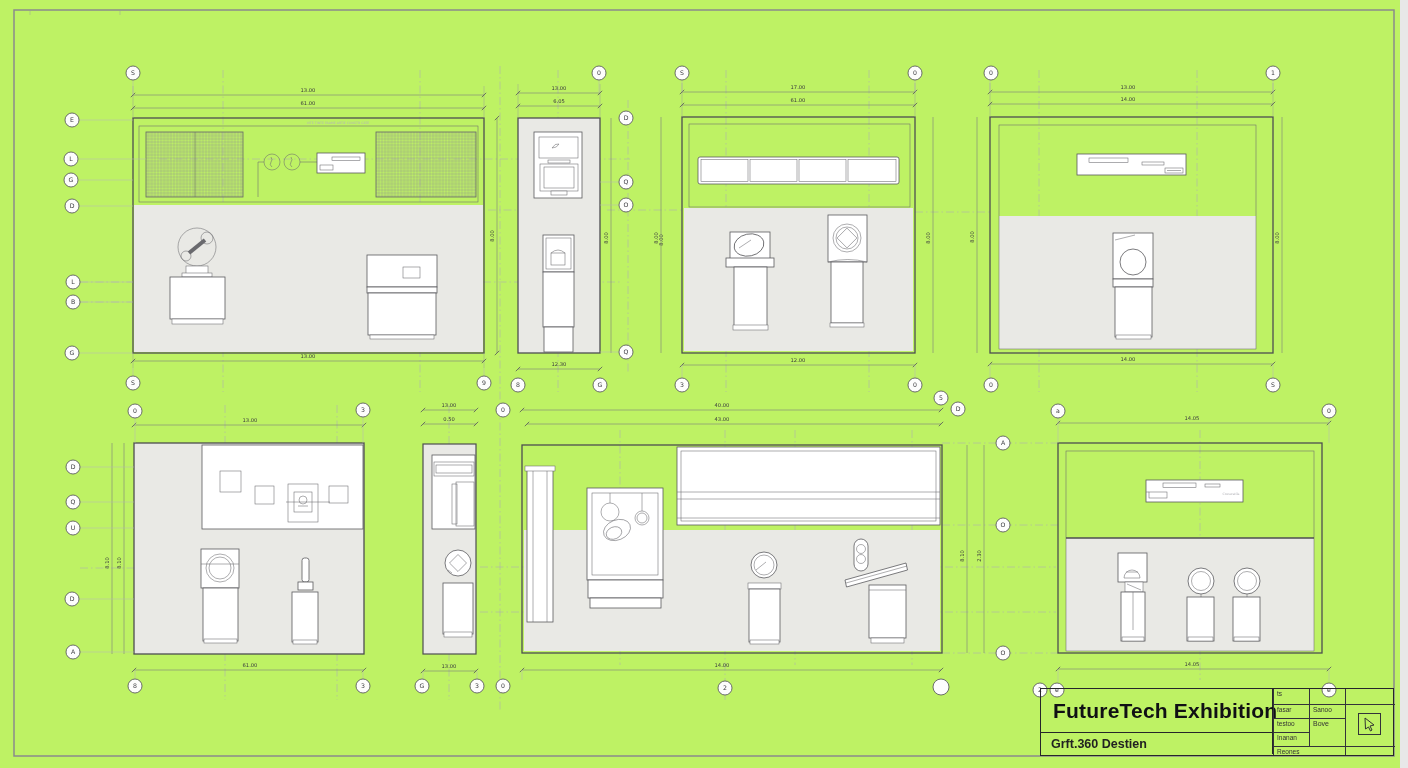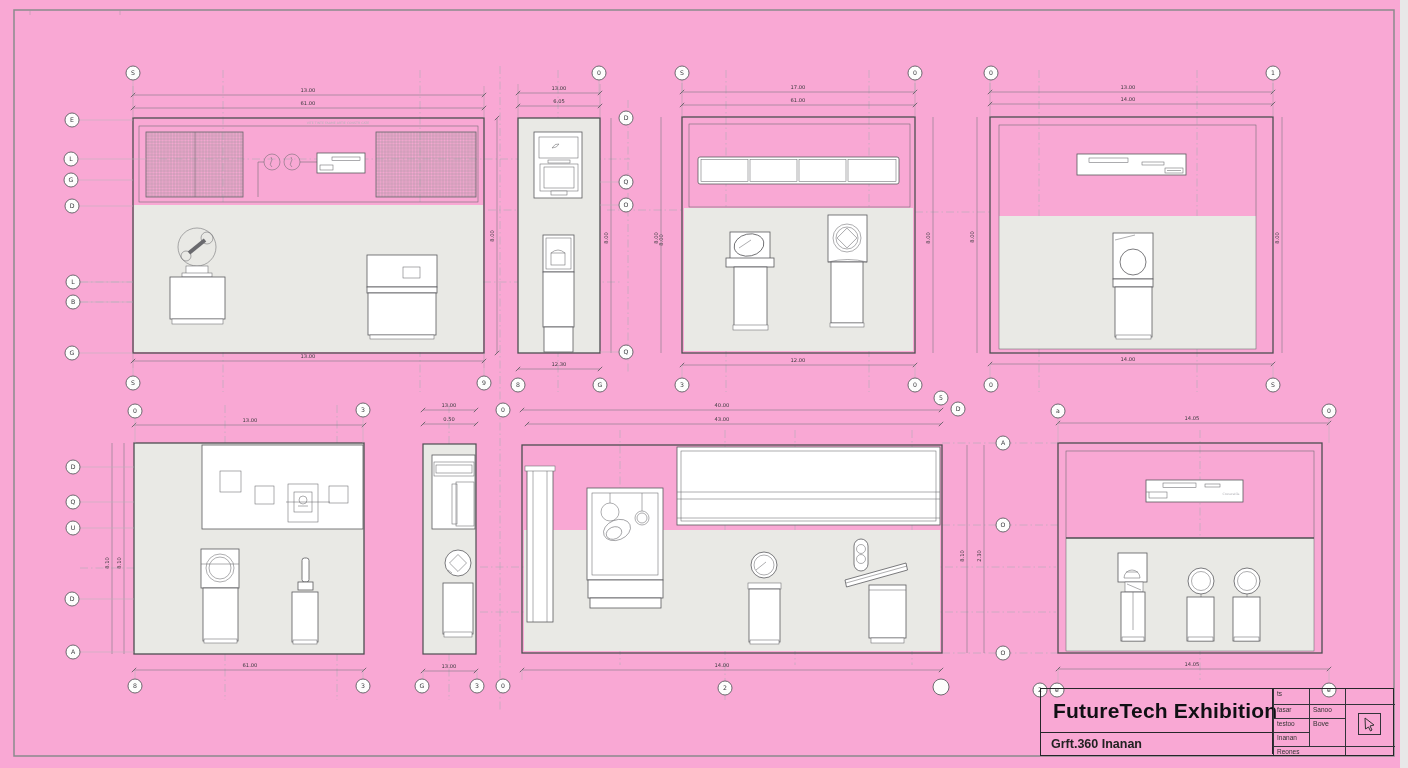--- a/index.html
+++ b/index.html
@@ -1,16 +1,16 @@
 <!DOCTYPE html>
 <html><head>
 <meta charset="utf-8">
 <style>
   html,body{margin:0;padding:0;background:#e8e8e8;font-family:"Liberation Sans",sans-serif;}
-  .stage{position:relative;width:1400px;height:768px;background:#f9a8d4;overflow:hidden;}
+  .stage{position:relative;width:1400px;height:768px;background:#bef264;overflow:hidden;}
   svg{position:absolute;left:0;top:0;}
   
   .ol {fill:none;stroke:#4d4d50;stroke-width:1.3}
   .fr {fill:#ffffff;stroke:#5a5a5e;stroke-width:.8}
   .frt{fill:#ffffff;stroke:#6a6a6e;stroke-width:.55}
   .gy {fill:#e9e9e5;stroke:none}
   .tn {fill:none;stroke:#6a6a6e;stroke-width:.55}
   .tk {stroke:#55555a;stroke-width:.8}
   .dm {stroke:#77777c;stroke-width:.55;fill:none}
   .ex {stroke:#9a9a9f;stroke-width:.45}
@@ -718,21 +718,21 @@
         </g>
     <g class="bub" transform="translate(1329,690)">
           <circle r="7"></circle>
           <text y="2.2">e</text>
         </g>
   </g>
 </svg>
 
   <div class="tblock">
     <div class="tb-title">FutureTech Exhibition</div>
-    <div class="tb-sub">Grft.360 Inanan</div>
+    <div class="tb-sub">Grft.360 Destien</div>
 
     <div class="tb-cell" style="left:232px;top:0;width:36px;height:15px;border-top:none;">ts</div>
     <div class="tb-cell" style="left:268px;top:0;width:36px;height:15px;border-top:none;"></div>
     <div class="tb-cell" style="left:304px;top:0;width:50px;height:15px;border-top:none;border-right:none;"></div>
     <div class="tb-cell" style="left:232px;top:15px;width:36px;height:14px;">fasar</div>
     <div class="tb-cell" style="left:268px;top:15px;width:36px;height:14px;">Sanoo</div>
     <div class="tb-cell" style="left:232px;top:29px;width:36px;height:14px;">testoo</div>
     <div class="tb-cell" style="left:268px;top:29px;width:36px;height:28px;font-size:7px;">Bove</div>
     <div class="tb-cell" style="left:232px;top:43px;width:36px;height:14px;">Inanan</div>
     <div class="tb-cell" style="left:232px;top:57px;width:72px;height:9px;">Reones</div>

